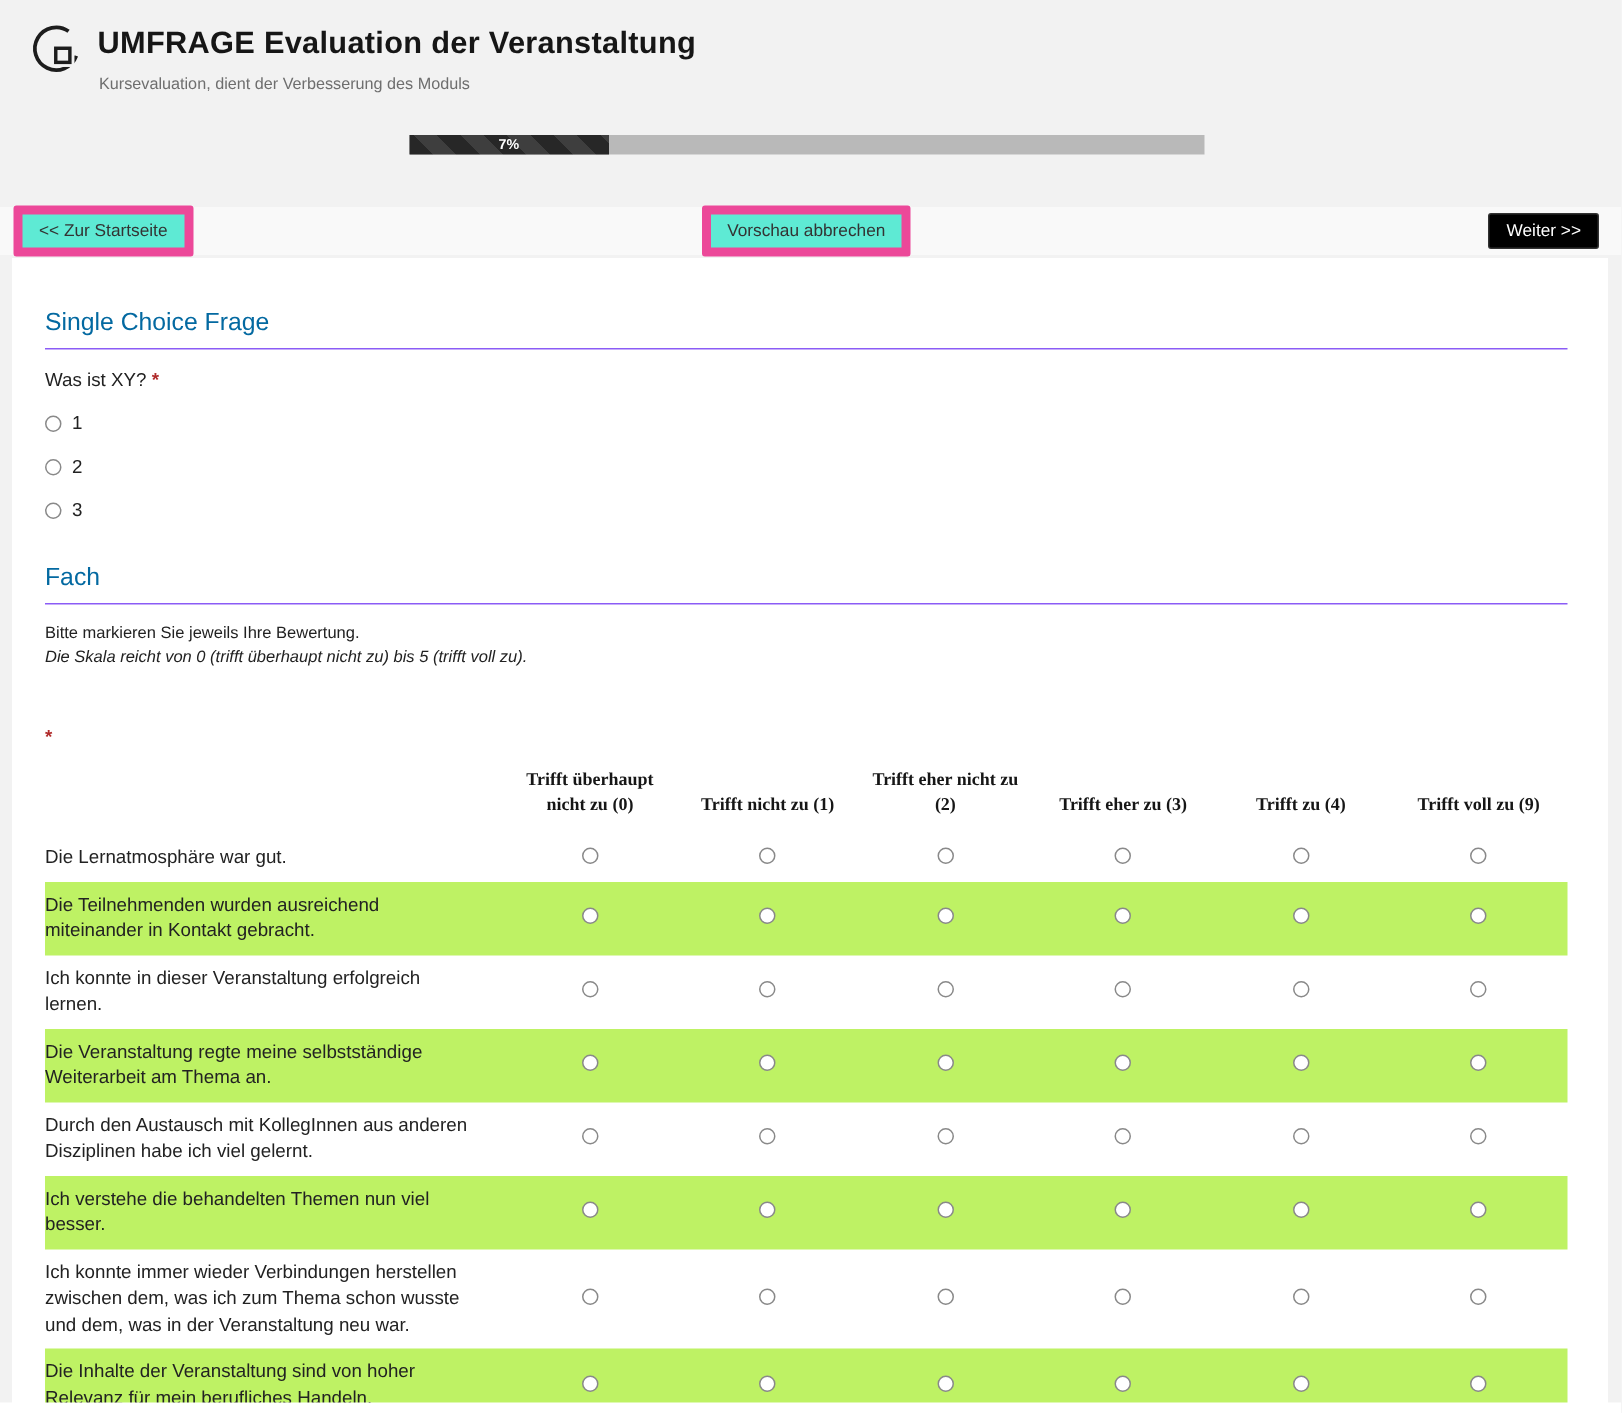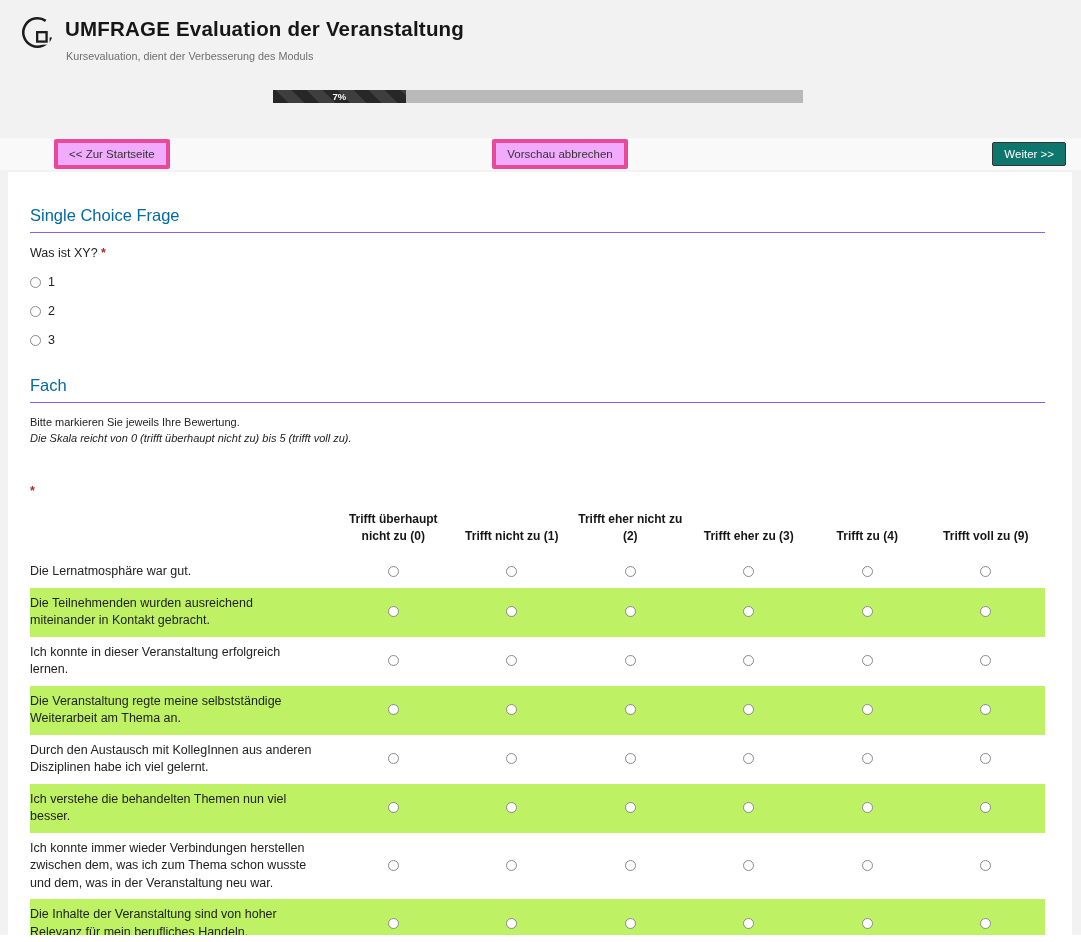--- a/index.html
+++ b/index.html
@@ -19,22 +19,22 @@
       font-size:9.5px; font-weight:700; color:#ffffff; line-height:13px; }
 
   
   .toolbar { height:32px; background:#f9f9f9; display:flex; align-items:center;
       padding:0 15px 0 9px; }
   .tb-left { flex:1; text-align:left; }
   .tb-center { flex:0 0 auto; }
   .tb-right { flex:1; text-align:right; }
   .btn { display:inline-block; font-family:"Liberation Sans", sans-serif; font-size:11.5px;
       padding:4px 11px; border-radius:2px; cursor:pointer; line-height:1.3; }
-  .btn-light { background:#f0abfc; border:4px solid #ec4899; color:#333333;margin-left:45px; }
-  .btn-dark { background:#0f766e; border:1px solid #323232; color:#ffffff; }
+  .btn-light { background:#5eead4; border:6px solid #ec4899; color:#333333; }
+  .btn-dark { background:#000000; border:1px solid #323232; color:#ffffff; }
 
   
   .card { margin:2px 9px 0 8px; background:#ffffff; padding:12px 27px 26px 22px; }
   h2.section-heading { font-size:16.5px; font-weight:400; color:#0369a1;
       border-bottom:1px solid #8b5cf6; padding-bottom:7px; }
   .sc-heading { margin-top:22px; }
   .question-line { margin:13px 0 3px; font-size:12.5px; color:#222222; }
   .req { color:#b02a2a; font-weight:700; }
 
   .option { display:flex; align-items:center; margin:15px 0; }
@@ -44,21 +44,21 @@
 
   .fach-heading { margin-top:29px; }
   .instruction { margin-top:12px; font-size:11px; color:#222222; line-height:1.45; }
   .scale-note { font-style:italic; }
   .req-solo { margin-top:37px; font-size:12.5px; }
 
   
   .matrix { margin-top:13px; }
   .m-row { display:grid; grid-template-columns:304px repeat(6,1fr); align-items:center; }
   .m-row.alt { background:#bef264; }
-  .m-head { align-items:end; }
+  .m-head { align-items:end;font-family:Liberation Serif, serif; }
   .m-col-label { font-size:12px; font-weight:700; text-align:center; color:#161616;
       line-height:1.45; padding:0 6px 10px; }
   .m-statement { font-size:12.5px; color:#222222; line-height:1.4; padding:7px 14px 7px 0; }
   .m-radio-cell { text-align:center; padding:7px 0; }
   .bottom-strip { position:absolute; left:0; bottom:0; width:100%; height:7px; background:#ffffff; }
 </style>
 </head>
 <body>
 
 <div class="page">

